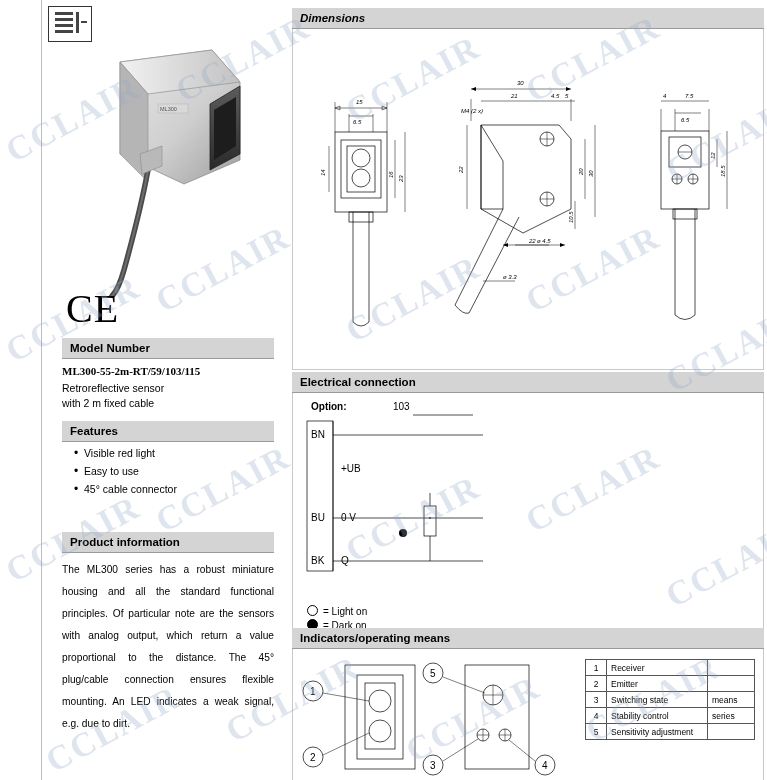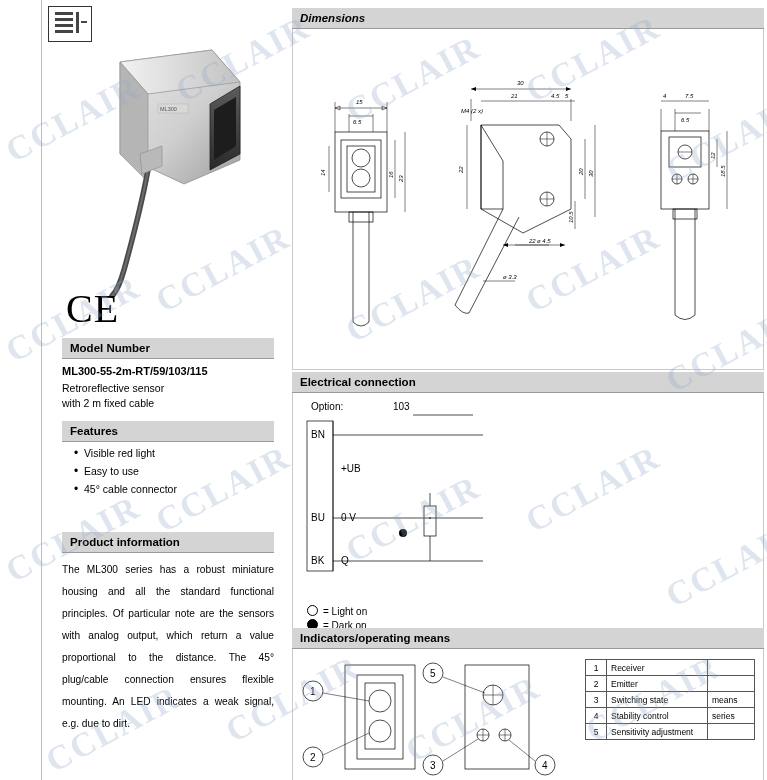--- a/index.html
+++ b/index.html
@@ -73,20 +73,21 @@
     font-weight: bold;
     padding: 4px 8px;
     border-bottom: 1px solid #9a9a9a;
   }
   .left-block { position: absolute; left: 62px; width: 212px; }
 
   .model-num {
     font-size: 11px;
     font-weight: bold;
     margin: 6px 0 4px 0;
+    font-family: Liberation Serif, serif;
   }
   .model-sub { font-size: 10.5px; line-height: 15px; }
 
   ul.features {
     margin: 5px 0 0 0;
     padding: 0 0 0 12px;
     list-style: none;
     font-size: 10.5px;
   }
   ul.features li {
@@ -139,20 +140,21 @@
   .ln { stroke: #000; stroke-width: 0.7; fill: none; }
   .ln-thin { stroke: #000; stroke-width: 0.5; fill: none; }
   .dim-txt { font-family: "Liberation Sans", sans-serif; font-size: 6px; fill: #000; }
   .lbl { font-family: "Liberation Sans", sans-serif; font-size: 10px; fill: #000; }
 
   
   .elec-wrap { position: relative; height: 246px; }
   .opt-row {
     position: absolute; left: 18px; top: 8px;
     font-size: 10px;
+    font-weight: bold;
   }
   .opt-val { position: absolute; left: 100px; top: 8px; font-size: 10px; }
   .legend {
     position: absolute;
     left: 14px; bottom: 6px;
     font-size: 10px;
     line-height: 14px;
   }
   .legend .mk {
     display: inline-block;

